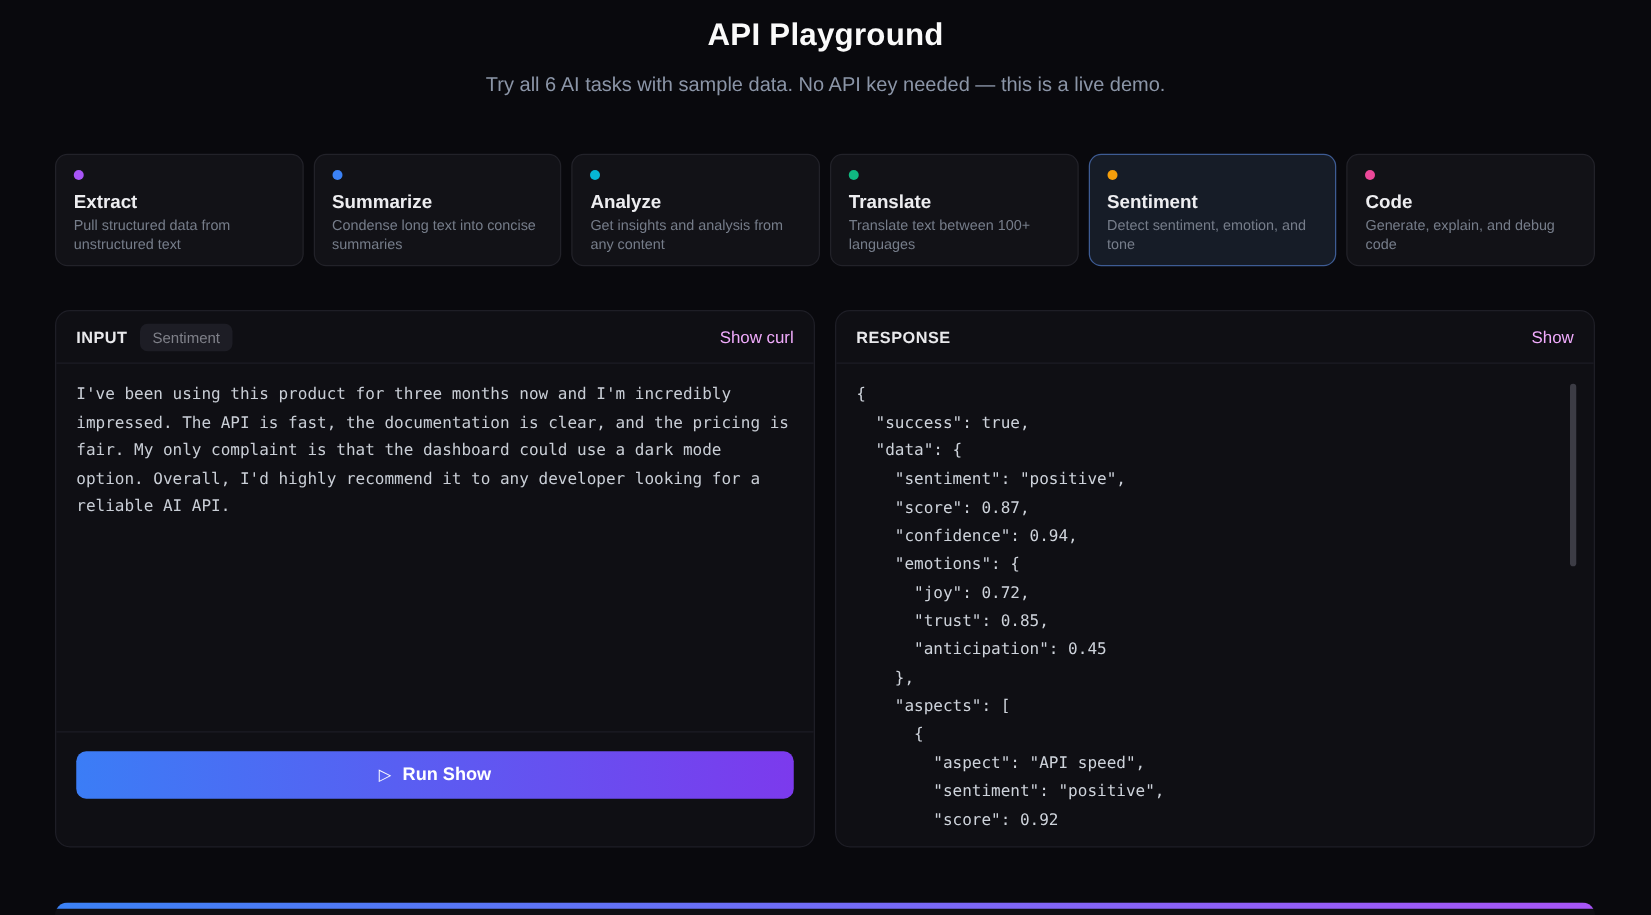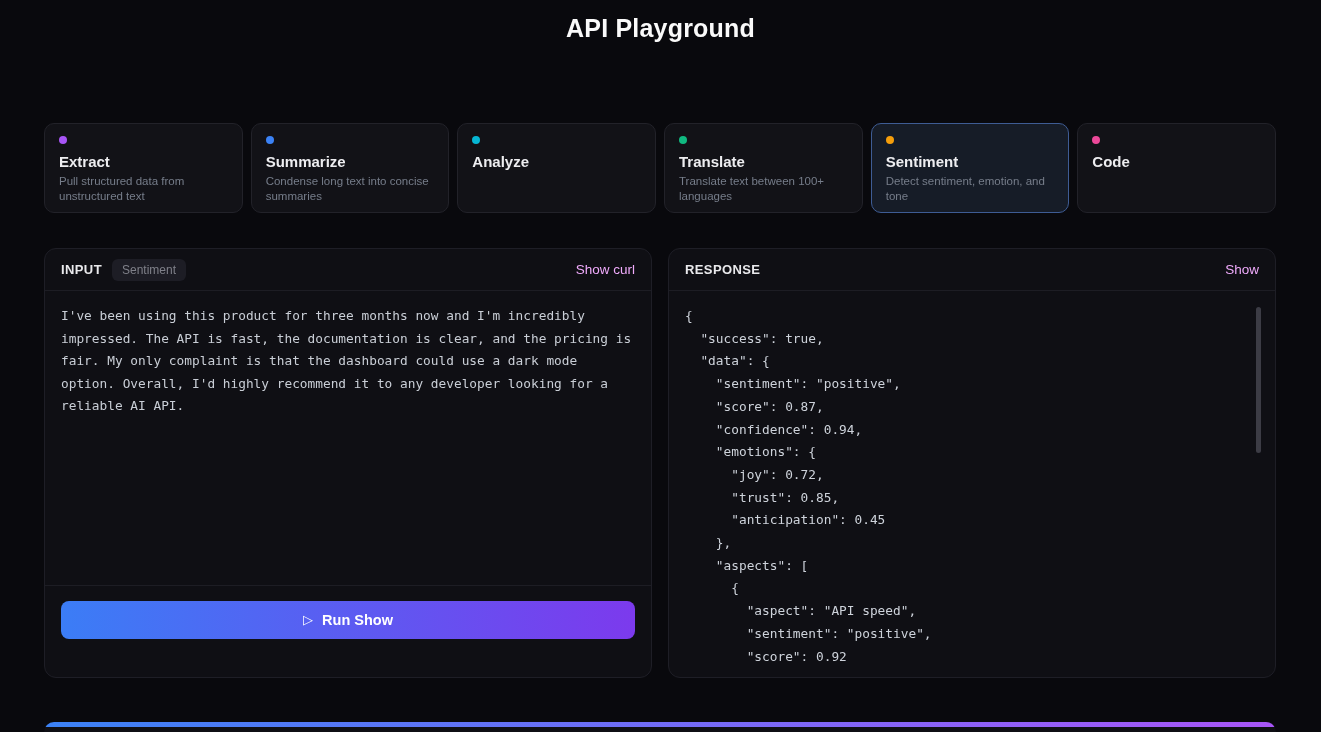--- a/index.html
+++ b/index.html
@@ -74,49 +74,52 @@
     border-radius:12px 12px 0 0; overflow:hidden; background:#0f0f14;
   }
   .next-gradient { height:5px; background:linear-gradient(90deg,#3b82f6,#a855f7); }
 </style>
 </head>
 <body>
 
 <div class="page">
 
   <h1 class="page-title">API Playground</h1>
+  <div class="page-subtitle">Try all 6 AI tasks with sample data. No API key needed — this is a live demo.</div>
 
   <div class="cards">
     <div class="card">
       <span class="dot" style="background: rgb(168, 85, 247);"></span>
       <div class="card-title">Extract</div>
       <div class="card-desc">Pull structured data from unstructured text</div>
     </div>
     <div class="card">
       <span class="dot" style="background: rgb(59, 130, 246);"></span>
       <div class="card-title">Summarize</div>
       <div class="card-desc">Condense long text into concise summaries</div>
     </div>
     <div class="card">
       <span class="dot" style="background: rgb(6, 182, 212);"></span>
       <div class="card-title">Analyze</div>
+      <div class="card-desc">Get insights and analysis from any content</div>
     </div>
     <div class="card">
       <span class="dot" style="background: rgb(16, 185, 129);"></span>
       <div class="card-title">Translate</div>
       <div class="card-desc">Translate text between 100+ languages</div>
     </div>
     <div class="card selected">
       <span class="dot" style="background: rgb(245, 158, 11);"></span>
       <div class="card-title">Sentiment</div>
       <div class="card-desc">Detect sentiment, emotion, and tone</div>
     </div>
     <div class="card">
       <span class="dot" style="background: rgb(236, 72, 153);"></span>
       <div class="card-title">Code</div>
+      <div class="card-desc">Generate, explain, and debug code</div>
     </div>
   </div>
 
   <div class="panels">
 
     <div class="panel">
       <div class="panel-header">
         <span class="panel-label">INPUT</span>
         <span class="badge">Sentiment</span>
         <a class="header-link" href="#">Show curl</a>

